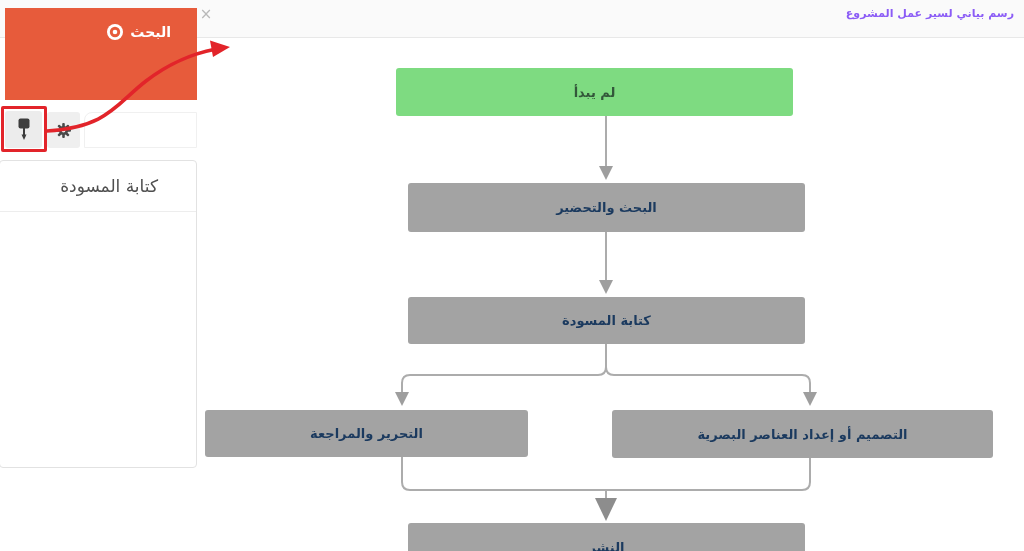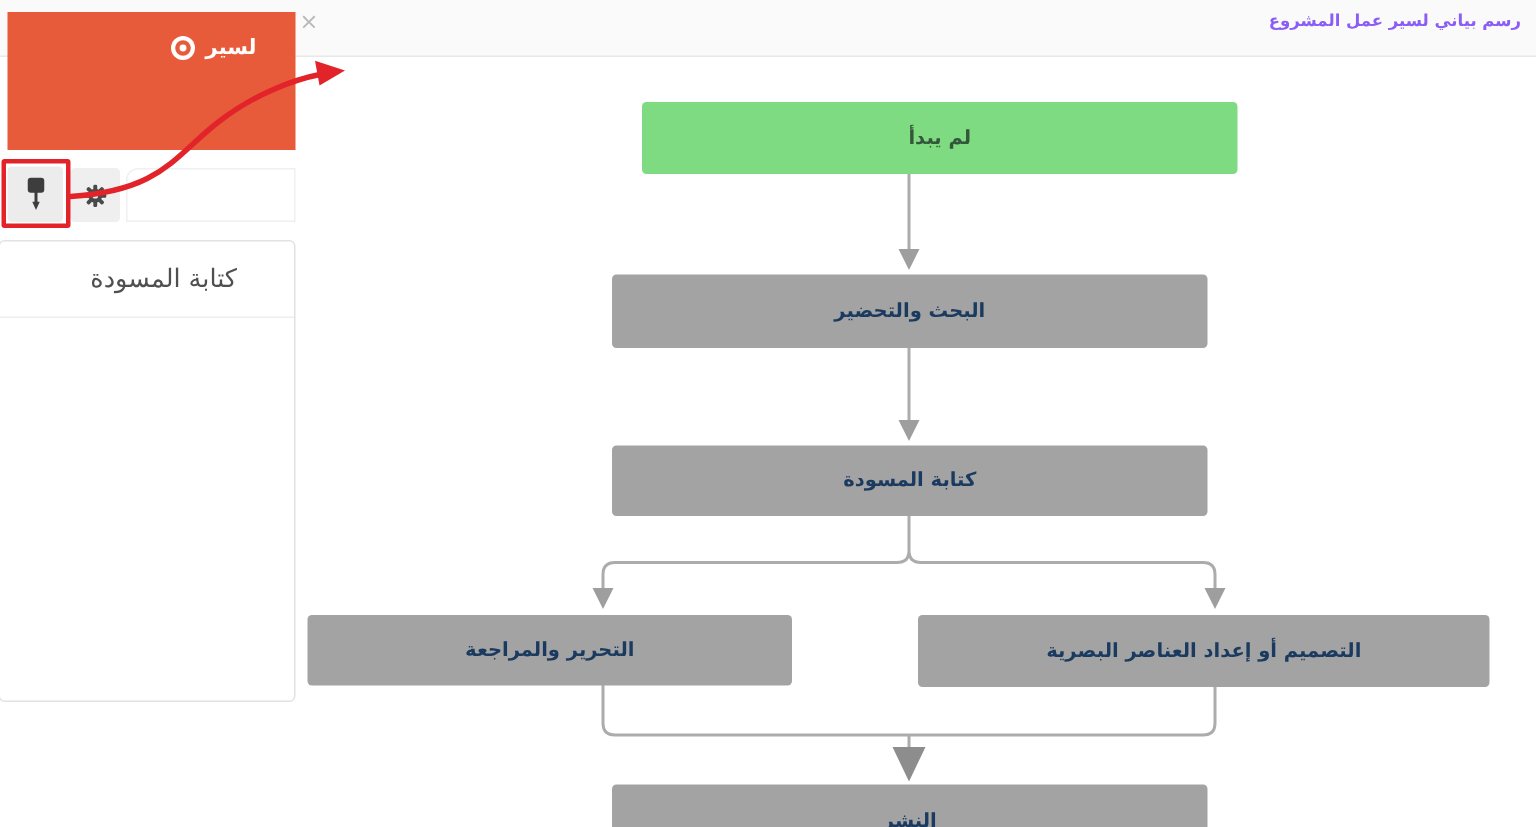--- a/index.html
+++ b/index.html
@@ -44,21 +44,21 @@
                       padding-right:38px; cursor:pointer; }
   .side-item-label { font-size:17px; color:#4f4f4f; direction:rtl; }
 
   
   .connector-svg { left:0; top:0; width:1024px; height:551px; z-index:1;
                    pointer-events:none; }
   .node { border-radius:3px; display:flex; align-items:center; justify-content:center;
           font-size:13px; font-weight:600; direction:rtl; z-index:2; }
   .node-green { background:#7EDB81; color:#33573A; }
   .node-blue  { background:#a3a3a3; color:#1B3A5F; }
-  .n-start   { left:428px; top:68px;  width:397px; height:48px; }
+  .n-start   { left:396px; top:68px;  width:397px; height:48px; }
   .n-research{ left:408px; top:183px; width:397px; height:49px; }
   .n-draft   { left:408px; top:297px; width:397px; height:47px; }
   .n-editing { left:205px; top:410px; width:323px; height:47px; }
   .n-design  { left:612px; top:410px; width:381px; height:48px; }
   .n-publish { left:408px; top:523px; width:397px; height:48px; }
 </style>
 </head>
 <body>
 
 <div class="abs header"></div>
@@ -88,21 +88,21 @@
 
 <div class="abs goals-card">
   <div class="goals-inner">
     <span style="display:flex;">
       <svg width="18" height="18" viewBox="0 0 18 18">
         <circle cx="9" cy="9" r="8" fill="#fff"></circle>
         <circle cx="9" cy="9" r="5.2" fill="#E75B3B"></circle>
         <circle cx="9" cy="9" r="2.3" fill="#fff"></circle>
       </svg>
     </span>
-    <span class="goals-label">لسير</span>
+    <span class="goals-label">البحث</span>
   </div>
 </div>
 
 <div class="abs tab tab-pin">
   <span style="display:flex;">
     <svg width="16" height="23" viewBox="0 0 16 23">
       <rect x="2.5" y="0.5" width="11" height="10" rx="2" fill="#3d3d3d"></rect>
       <rect x="7" y="10" width="2" height="7.5" fill="#3d3d3d"></rect>
       <polygon points="5.5,16.5 10.5,16.5 8,22" fill="#3d3d3d"></polygon>
     </svg>

